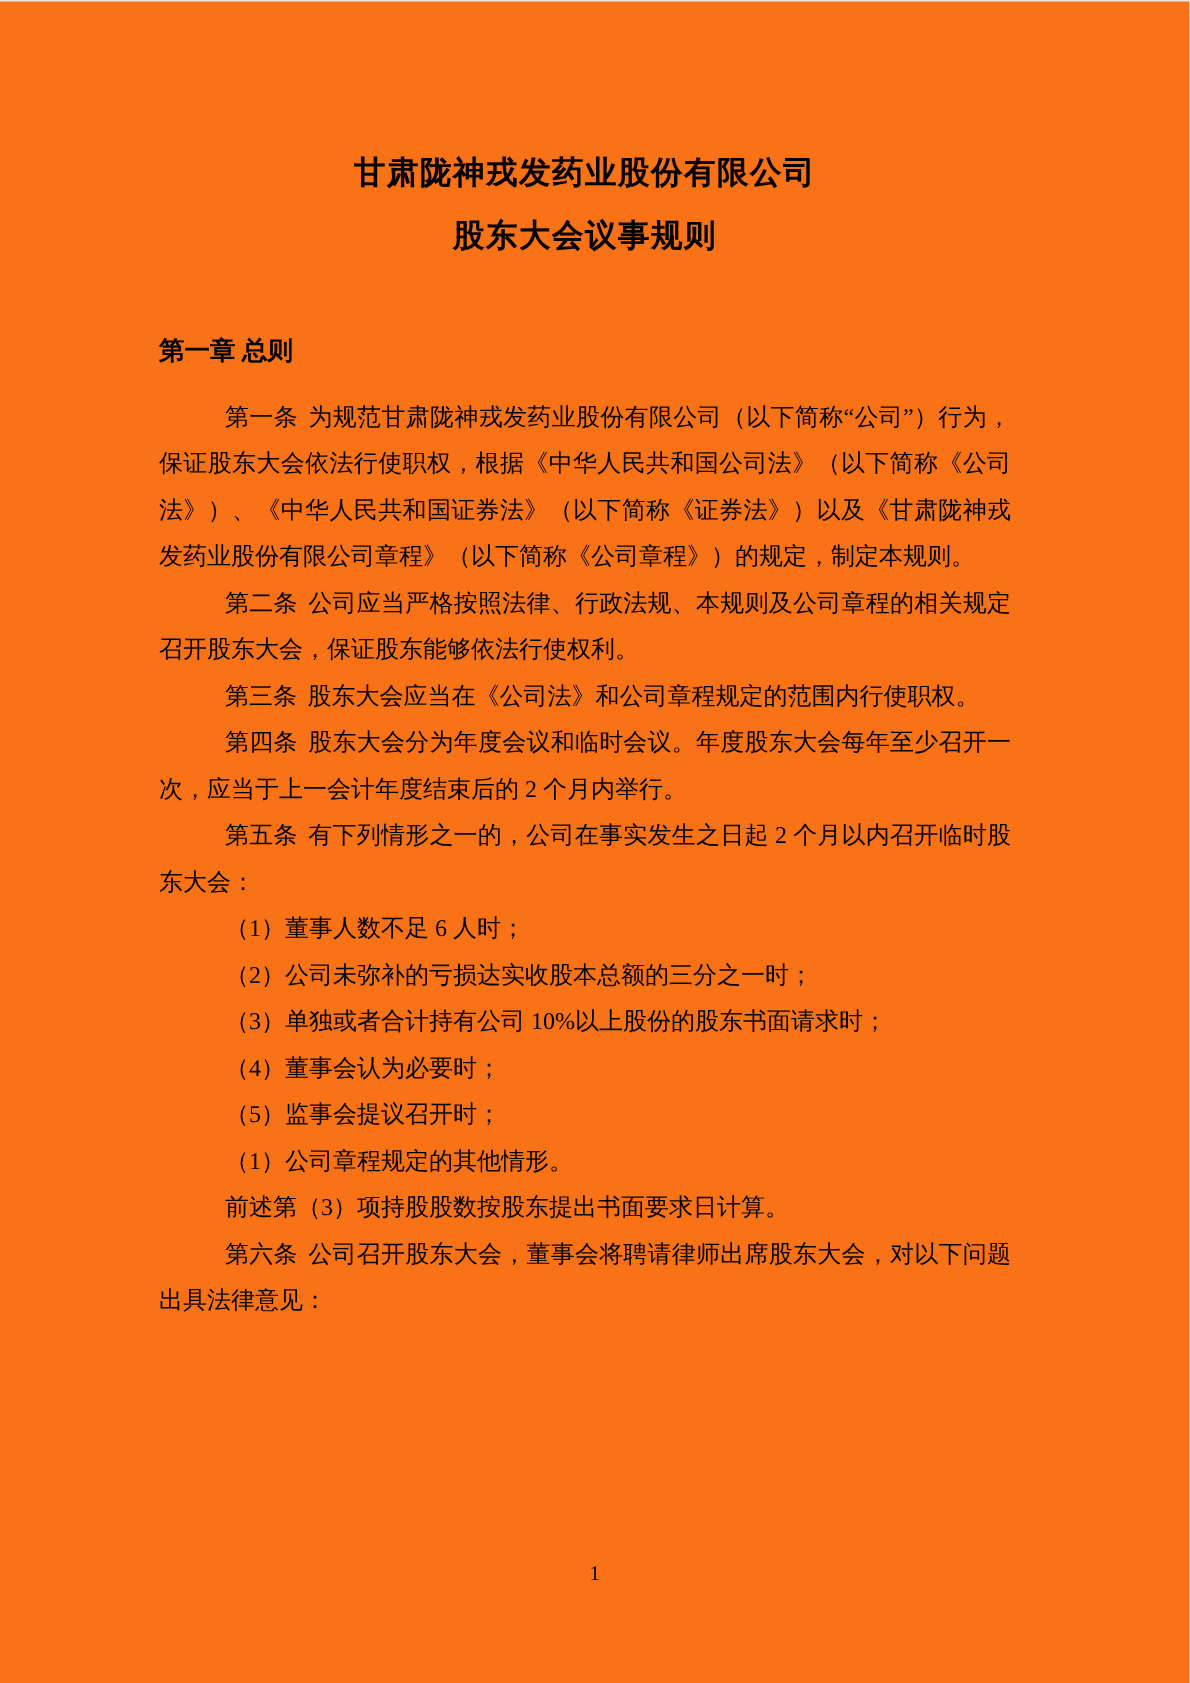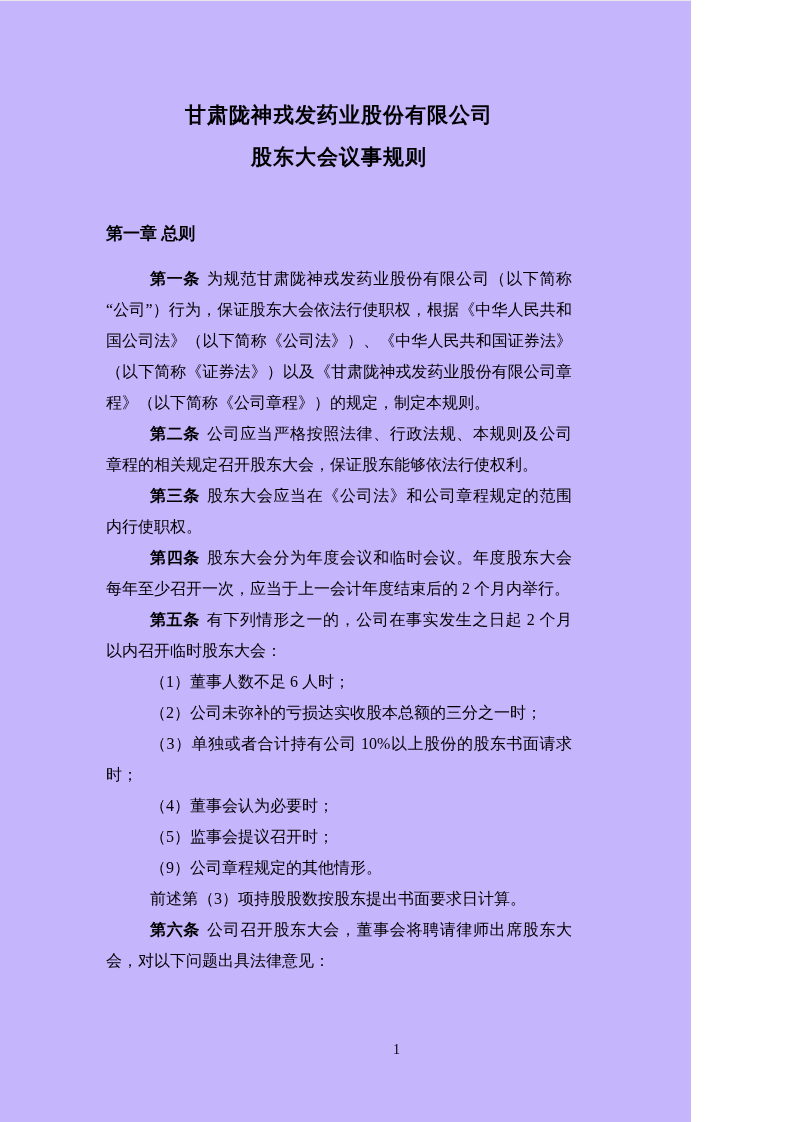--- a/index.html
+++ b/index.html
@@ -10,24 +10,24 @@
   body {
     width: 793px;
     height: 1122px;
     font-family: "Liberation Serif", "DejaVu Serif", serif;
     color: #000000;
     overflow: hidden;
   }
   .page {
     position: relative;
     box-sizing: border-box;
-    width: 691px;
+    width: 793px;
     height: 1122px;
     padding: 97px 119px 0 106px;
-    background: #c4b5fd;
+    background: #f97316;
     border-top: 1px solid #e7e7e7;
   }
   .doc-title {
     margin: 0;
     text-align: center;
     font-size: 21px;
     font-weight: bold;
     line-height: 34px;
     letter-spacing: 1px;
   }
@@ -45,21 +45,21 @@
     font-size: 16px;
     line-height: 31px;
     text-align: justify;
     text-justify: inter-ideograph;
   }
   .para {
     margin: 0;
     text-indent: 44px;
   }
   .article-label {
-    font-weight: bold;
+    font-weight: normal;
     margin-right: 7px;
   }
   .page-number {
     position: absolute;
     top: 1041px;
     left: 0;
     width: 793px;
     text-align: center;
     font-size: 14px;
     line-height: 16px;
@@ -76,18 +76,18 @@
       <p class="para"><b class="article-label">第一条</b><span>为规范甘肃陇神戎发药业股份有限公司（以下简称“公司”）行为，保证股东大会依法行使职权，根据《中华人民共和国公司法》（以下简称《公司法》）、《中华人民共和国证券法》（以下简称《证券法》）以及《甘肃陇神戎发药业股份有限公司章程》（以下简称《公司章程》）的规定，制定本规则。</span></p>
       <p class="para"><b class="article-label">第二条</b><span>公司应当严格按照法律、行政法规、本规则及公司章程的相关规定召开股东大会，保证股东能够依法行使权利。</span></p>
       <p class="para"><b class="article-label">第三条</b><span>股东大会应当在《公司法》和公司章程规定的范围内行使职权。</span></p>
       <p class="para"><b class="article-label">第四条</b><span>股东大会分为年度会议和临时会议。年度股东大会每年至少召开一次，应当于上一会计年度结束后的 2 个月内举行。</span></p>
       <p class="para"><b class="article-label">第五条</b><span>有下列情形之一的，公司在事实发生之日起 2 个月以内召开临时股东大会：</span></p>
       <p class="para"><span>（1）董事人数不足 6 人时；</span></p>
       <p class="para"><span>（2）公司未弥补的亏损达实收股本总额的三分之一时；</span></p>
       <p class="para"><span>（3）单独或者合计持有公司 10%以上股份的股东书面请求时；</span></p>
       <p class="para"><span>（4）董事会认为必要时；</span></p>
       <p class="para"><span>（5）监事会提议召开时；</span></p>
-      <p class="para"><span>（9）公司章程规定的其他情形。</span></p>
+      <p class="para"><span>（1）公司章程规定的其他情形。</span></p>
       <p class="para"><span>前述第（3）项持股股数按股东提出书面要求日计算。</span></p>
       <p class="para"><b class="article-label">第六条</b><span>公司召开股东大会，董事会将聘请律师出席股东大会，对以下问题出具法律意见：</span></p>
     </div>
   <div class="page-number">1</div>
 </div>
 
 </body></html>

